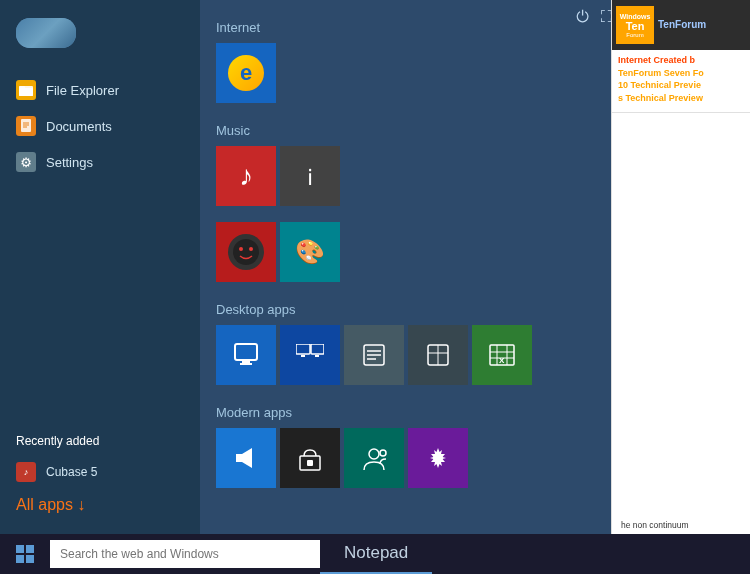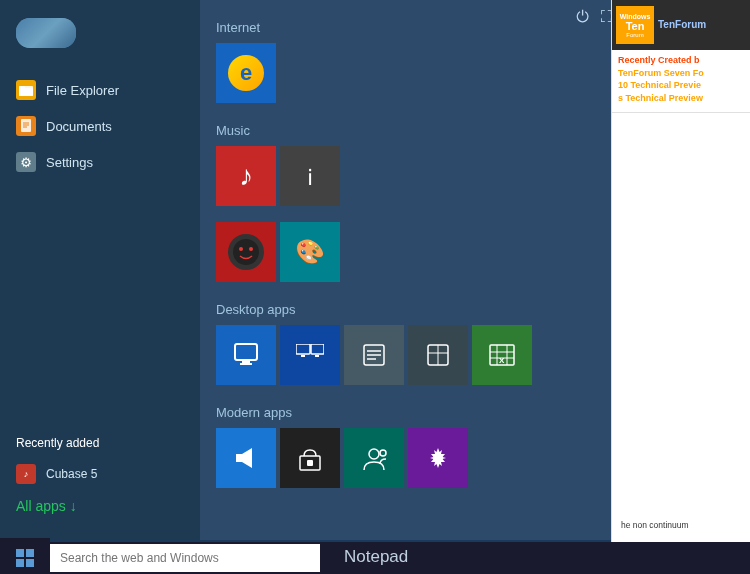--- a/index.html
+++ b/index.html
@@ -125,22 +125,22 @@
       border-radius: 3px;
       display: flex;
       align-items: center;
       justify-content: center;
       font-size: 9px;
       color: white;
     }
 
     .all-apps {
       padding: 8px 16px;
-      color: #22c55e;
-      font-size: 14px;
+      color: #f97316;
+      font-size: 16px;
       cursor: pointer;
       display: flex;
       align-items: center;
       gap: 4px;
     }
 
     
     .right-panel {
       flex: 1;
       padding: 16px;
@@ -244,21 +244,21 @@
       font-size: 24px;
       color: white;
     }
 
     
     .taskbar {
       position: absolute;
       bottom: 0;
       left: 0;
       width: 750px;
-      height: 32px;
+      height: 40px;
       background: #1a1a2e;
       display: flex;
       align-items: center;
     }
 
     .start-btn {
       width: 50px;
       height: 40px;
       background: #1a1a2e;
       display: flex;
@@ -622,21 +622,21 @@
         <div class="forum-logo-inner">
           <div class="forum-logo-win">Windows</div>
           <div class="forum-logo-ten">Ten</div>
           <div class="forum-logo-forum">Forum</div>
         </div>
       </div>
       <div class="forum-title-text">TenForum</div>
     </div>
 
     <div class="forum-content">
-      <div class="sig-created">Recently Created b</div>
+      <div class="sig-created">Internet Created b</div>
       <div class="sig-windows">TenForum Seven Fo</div>
       <div class="sig-10tech">10 Technical Previe</div>
       <div class="sig-preview">s Technical Preview</div>
     </div>
 
     <div class="forum-divider"></div>
 
 
     <div class="forum-footer">
       <span>he non continuum</span>

